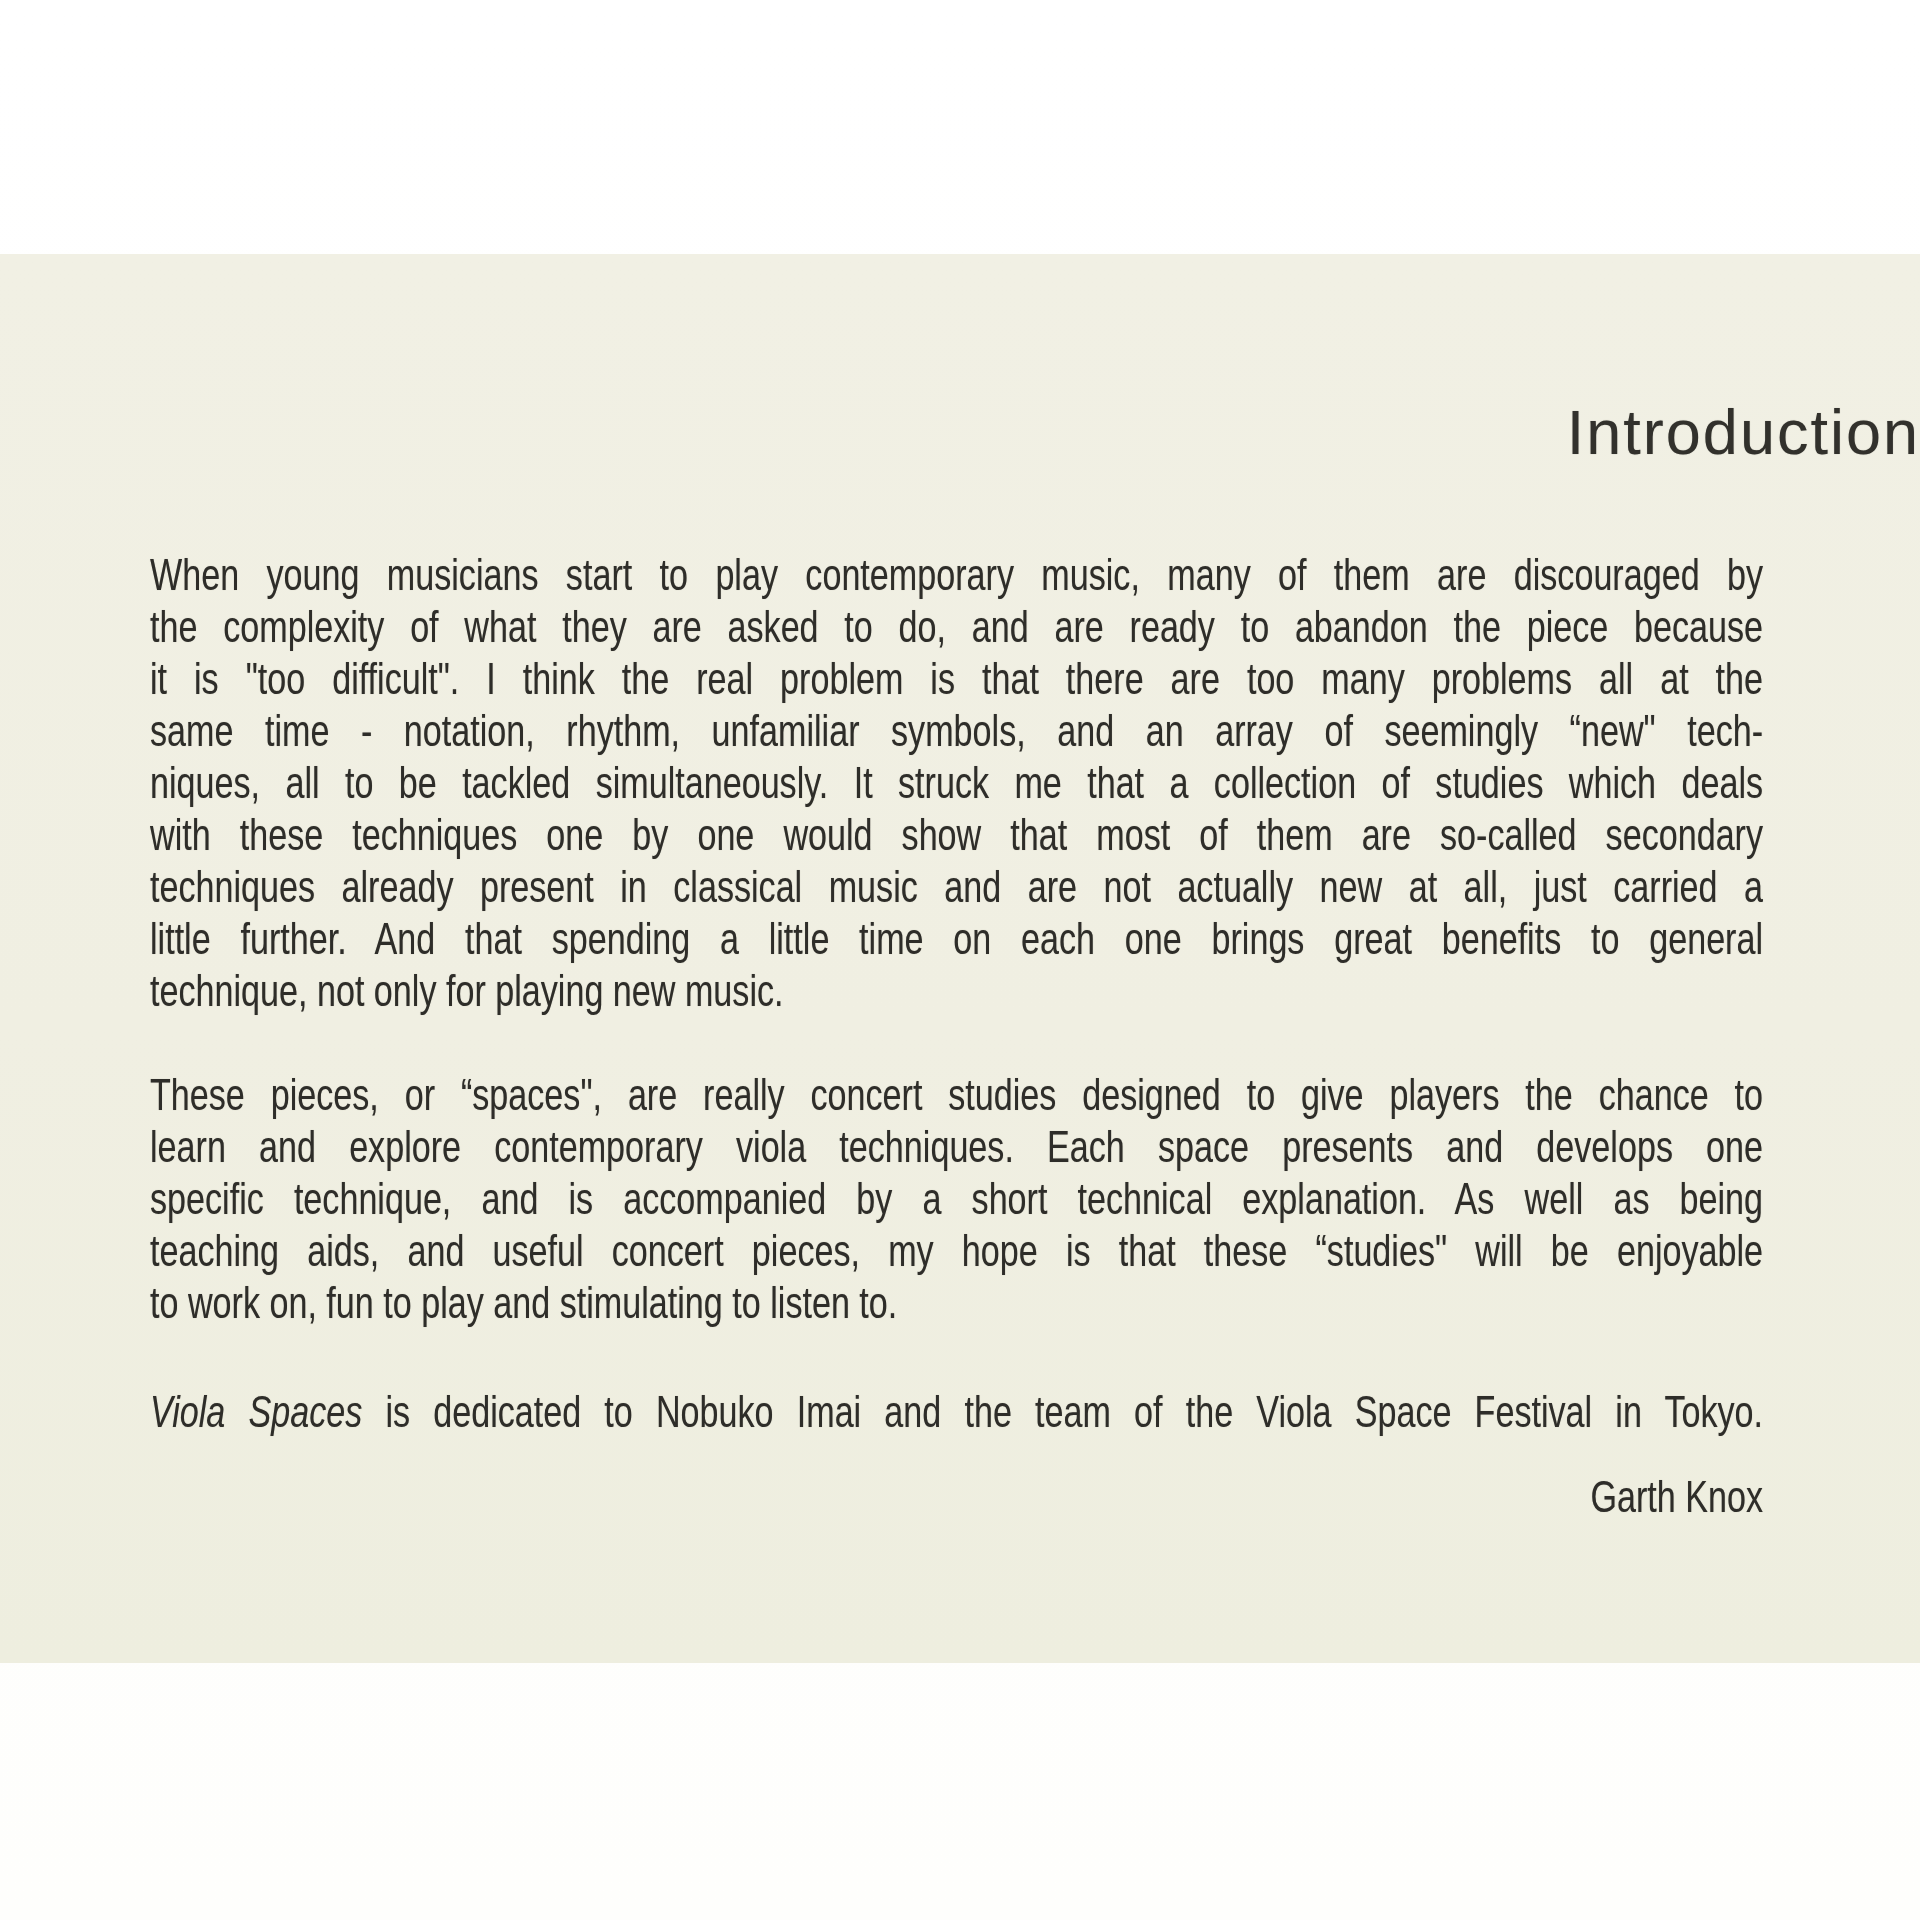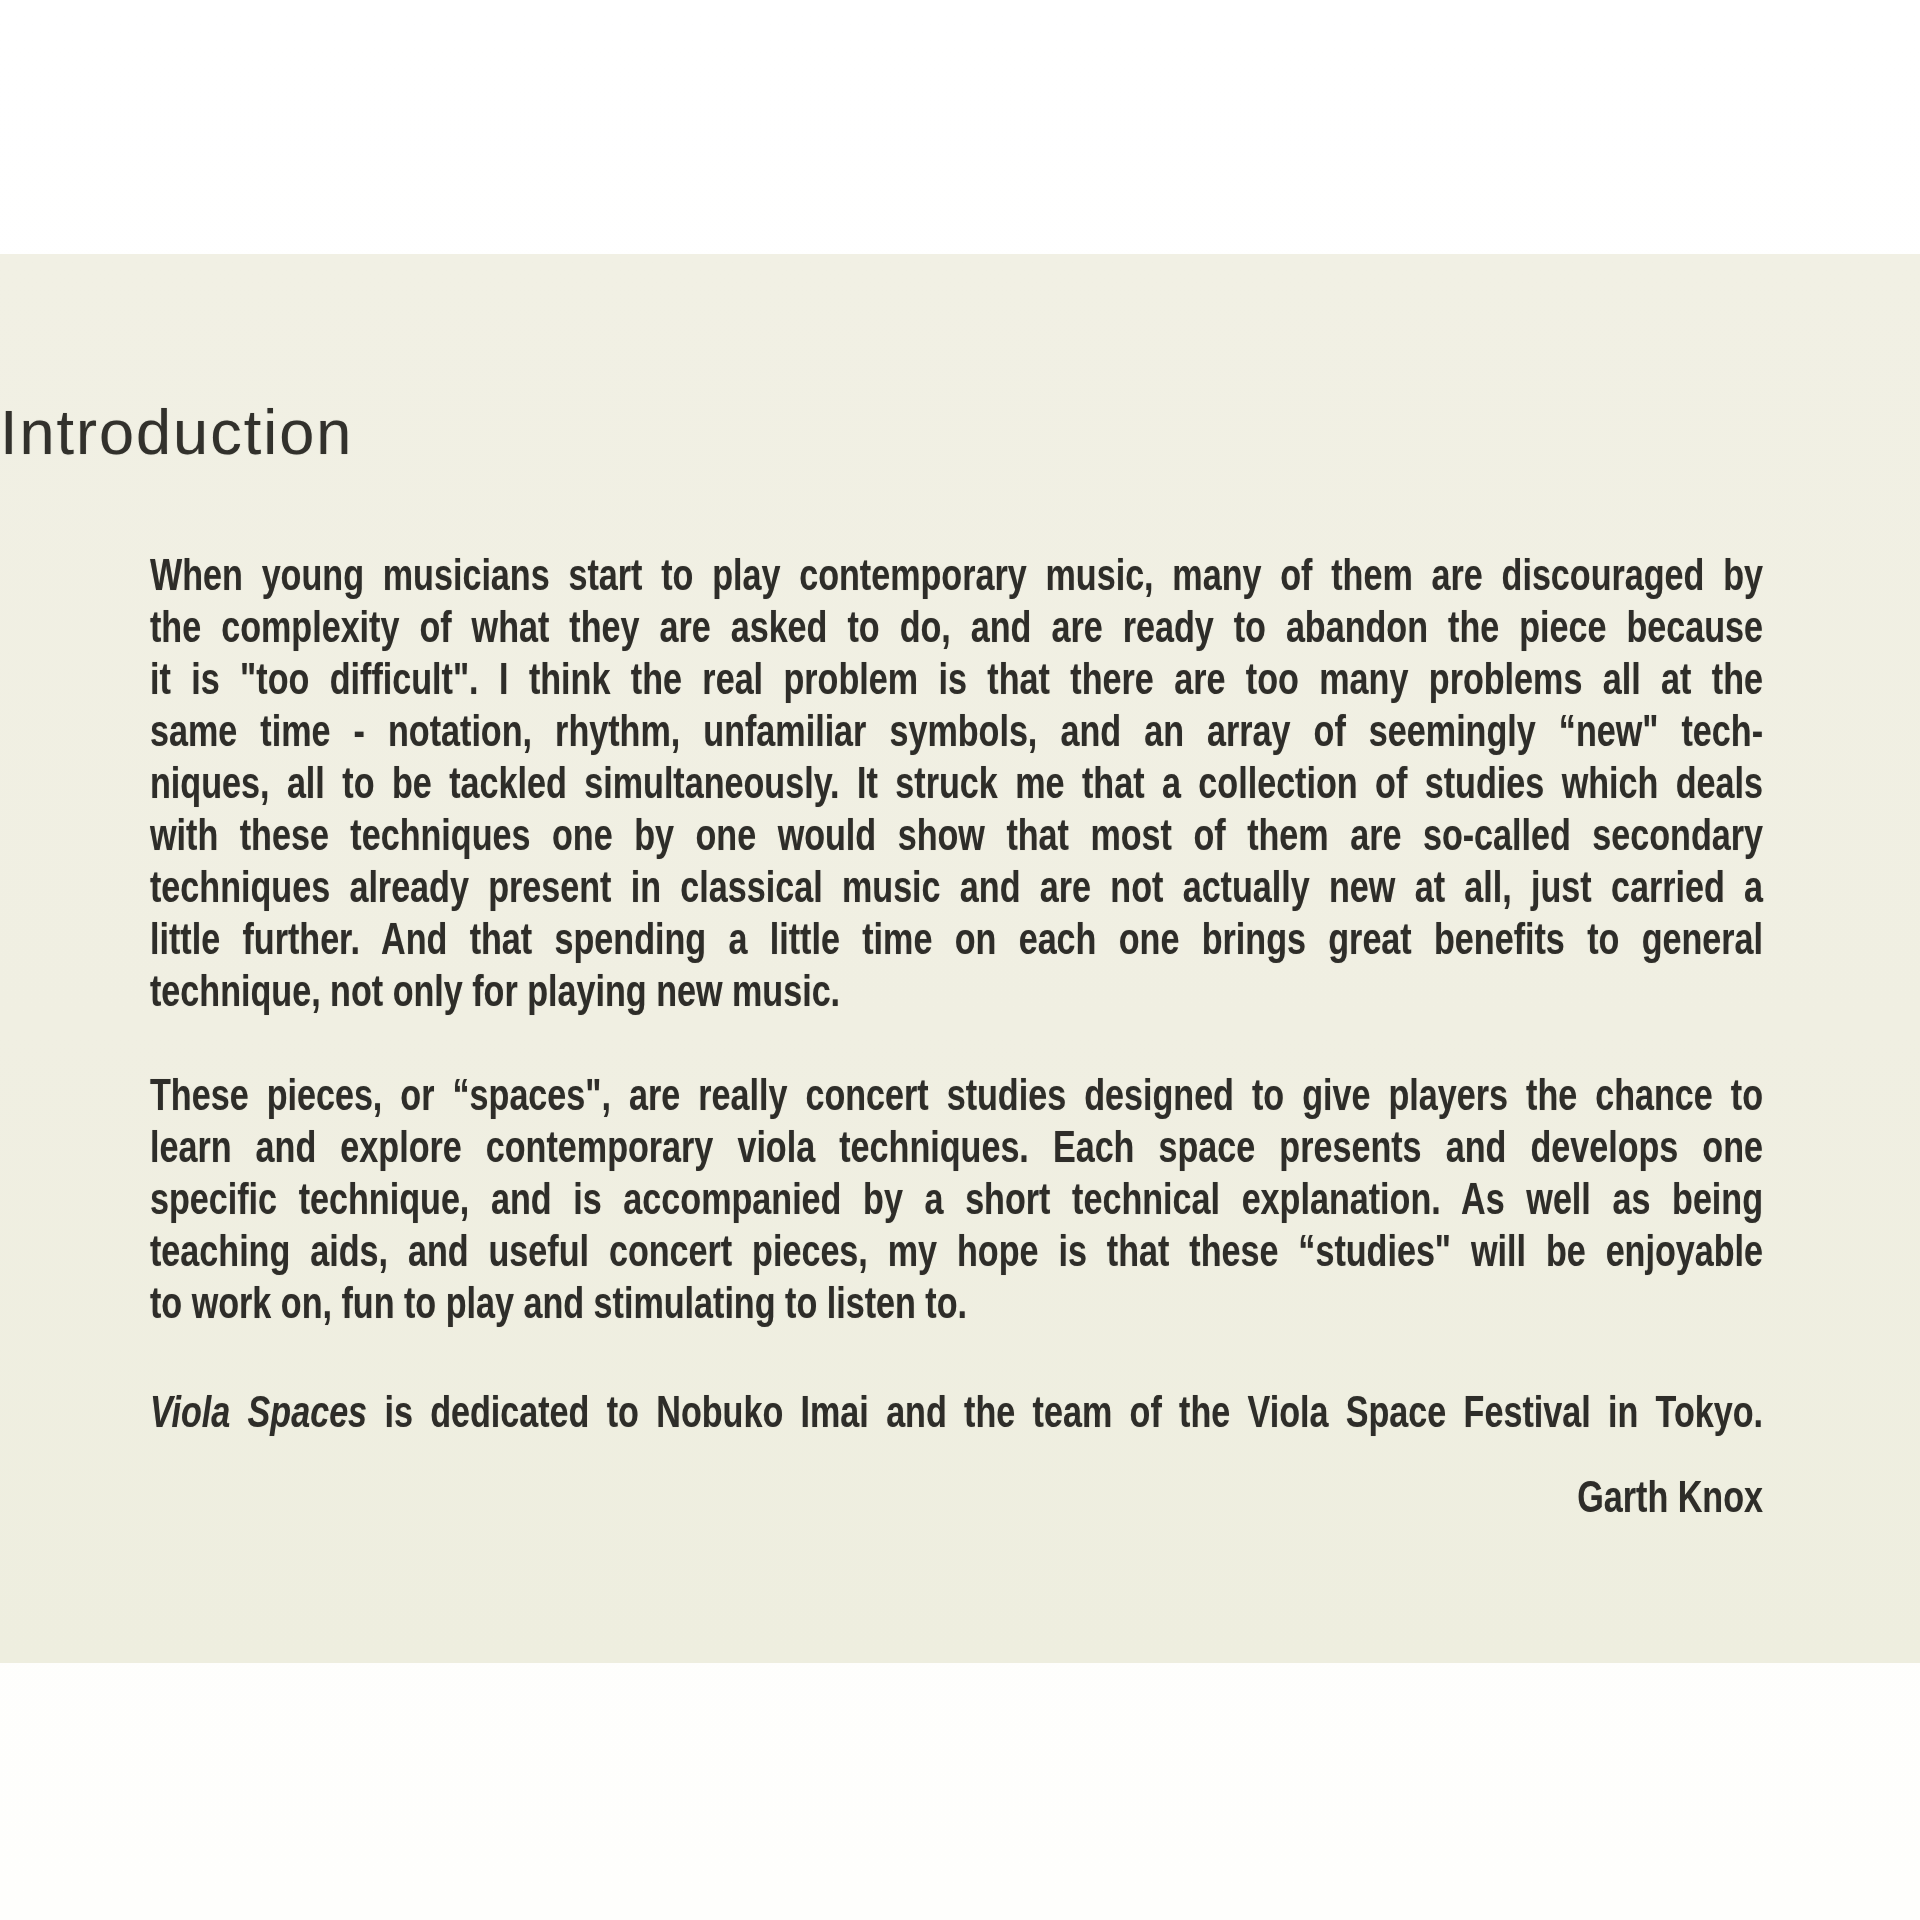--- a/index.html
+++ b/index.html
@@ -22,34 +22,33 @@
     width: 1920px;
     height: 1409px;
     background: linear-gradient(180deg, #f1f0e4 0%, #f0efe2 55%, #eeeedf 100%);
   }
   .title {
     position: absolute;
     top: 147px;
     left: 0;
     width: 100%;
     margin: 0;
-    text-align: left;
+    text-align: right;
     font-size: 63px;
     line-height: 1.0;
     font-weight: 400;
     letter-spacing: 2px;
     color: #32312c;
     text-shadow: 0 0 1px rgba(50,49,44,0.35);
   }
   .text-block {
     position: absolute;
     left: 150px;
     top: 295px;
     width: 1620px;
-    font-weight: bold;
   }
   .para {
     width: 2080px;
     transform: scaleX(0.7755);
     transform-origin: 0 0;
     font-size: 44px;
     line-height: 52px;
     color: #2e2d29;
     text-shadow: 0 0 1px rgba(46,45,41,0.30);
   }

